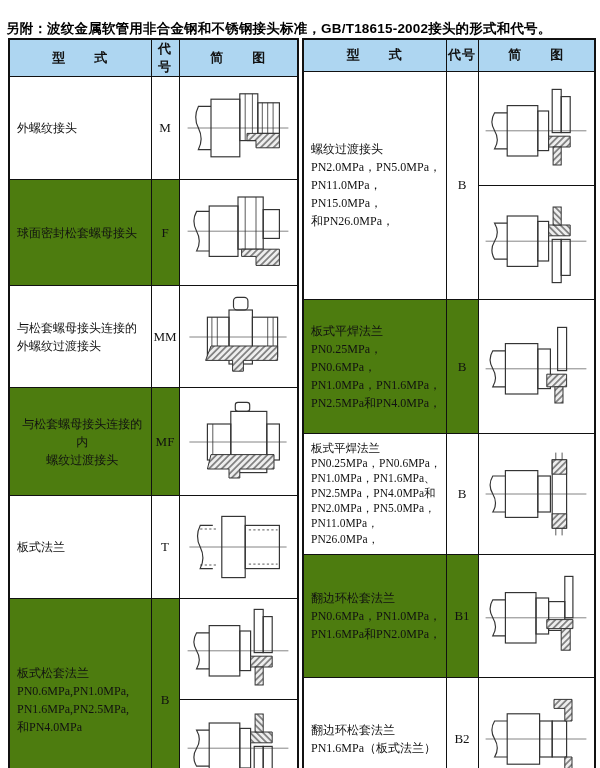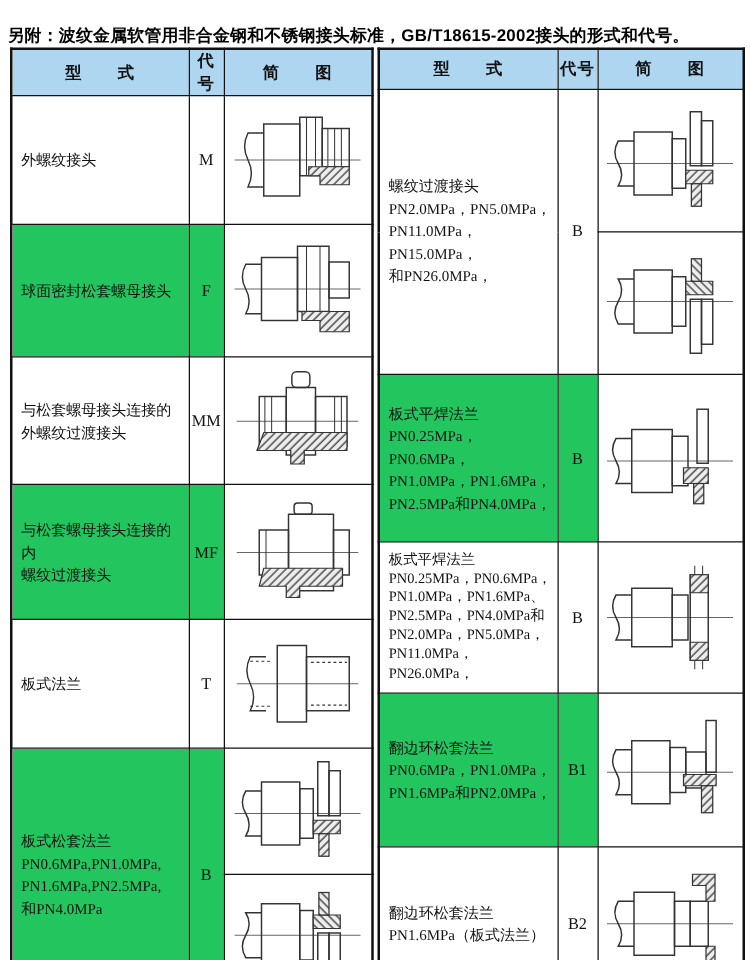--- a/index.html
+++ b/index.html
@@ -22,25 +22,25 @@
   }
   td.type{
     font-size:12px;line-height:1.5;text-align:left;vertical-align:middle;
     padding:3px 3px 3px 7px;white-space:pre-line;
   }
   td.type.tight{line-height:1.32;font-size:11.5px;}
   td.code{
     font-size:13px;text-align:center;vertical-align:middle;
     font-family:"Liberation Serif","DejaVu Serif",serif;
   }
-  td.yellow{background:#22c55e;}
+  td.yellow{background:#4d7c0f;}
   td.diag-cell{text-align:center;vertical-align:middle;background:#fff;}
   
   .lt .r1 td{height:96px;margin-top:24px;} .lt .r2 td{height:99px;} .lt .r3 td{height:95px;}
-  .lt .r4 td{height:101px;} .lt .r5 td{height:96px;}
+  .lt .r4 td{height:101px;text-align:center;} .lt .r5 td{height:96px;}
   .lt .r6a td{height:100px;} .lt .r6b td{height:100px;}
   .rt .r1a td{height:112px;} .rt .r1b td{height:111px;}
   .rt .r2 td{height:124px;} .rt .r3 td{height:112px;}
   .rt .r4 td{height:114px;} .rt .r5 td{height:114px;}
   
   svg.diag{display:block;margin:0 auto;width:108px;height:90px;}
   svg.diag *{stroke:#333;fill:none;stroke-width:1.3;}
   svg.diag .cl{stroke-width:0.8;stroke:#555;}
   svg.diag .thin{stroke-width:0.9;}
   svg.diag .dash{stroke-dasharray:2.5,2.5;stroke-width:0.9;}

